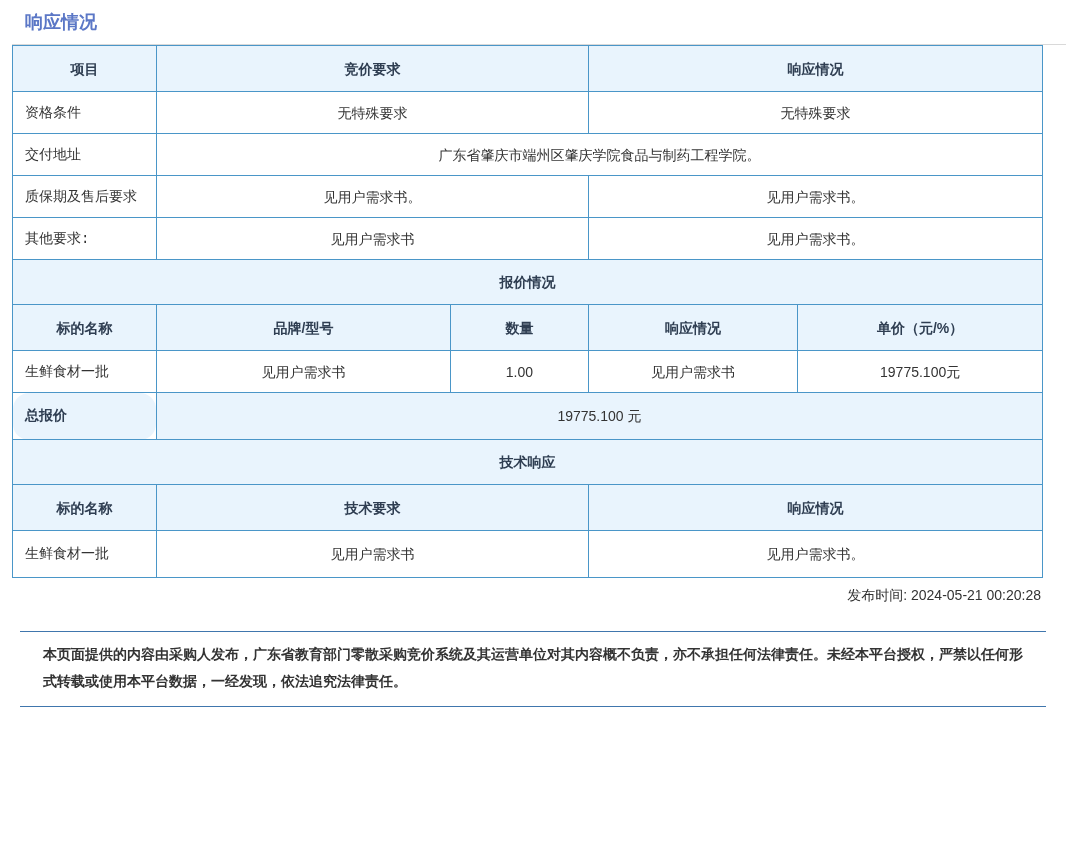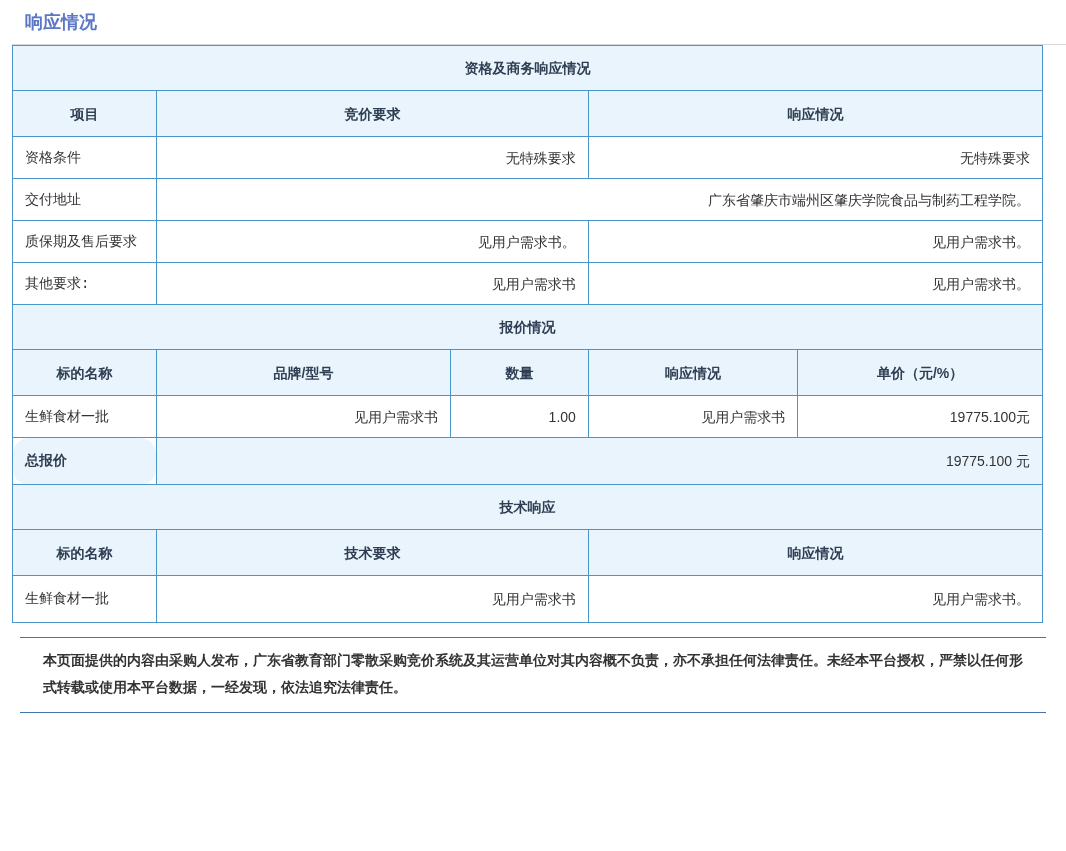--- a/index.html
+++ b/index.html
@@ -30,21 +30,21 @@
   }
   table.resp th{
     background:#e9f4fd;font-weight:bold;color:#2f3e52;
     text-align:center;height:33px;
   }
   td.sec{
     background:#e9f4fd;font-weight:bold;color:#2f3e52;
     text-align:center;height:32px;
   }
   td.c{text-align:left;padding:6px 4px;height:29px;font-family:Liberation Mono, monospace;}
-  td.l{text-align:right;height:29px;}
+  td.l{text-align:center;height:29px;}
   td.bg{background:#e9f4fd;}
   td.bold{font-weight:bold;color:#2f3e52;height:34px;border-radius:16px;}
   td.tall{height:34px;}
   .publish-time{
     text-align:right;
     padding:9px 2px 12px 0;
     font-size:14px;color:#333333;
   }
   .footer{
     margin:14px 20px 0 20px;
@@ -65,23 +65,20 @@
   <table class="resp">
     <colgroup>
       <col style="width:143px">
         <col style="width:292px">
         <col style="width:137px">
         <col style="width:208px">
         <col style="width:243px">
     </colgroup>
     <tbody>
 
-      <tr>
-        <td class="sec" colspan="5">资格及商务响应情况</td>
-      </tr>
       <tr>
         <th>项目</th>
         <th colspan="2">竞价要求</th>
         <th colspan="2">响应情况</th>
       </tr>
       <tr>
         <td class="c">资格条件</td>
         <td class="l" colspan="2">无特殊要求</td>
         <td class="l" colspan="2">无特殊要求</td>
       </tr>
@@ -131,17 +128,18 @@
         <th colspan="2">响应情况</th>
       </tr>
       <tr>
         <td class="c tall">生鲜食材一批</td>
         <td class="l tall" colspan="2">见用户需求书</td>
         <td class="l tall" colspan="2">见用户需求书。</td>
       </tr>
     </tbody>
   </table>
 
+  <div class="publish-time">发布时间: 2024-05-21 00:20:28</div>
 </div>
 
 <div class="footer">
   <p>本页面提供的内容由采购人发布，广东省教育部门零散采购竞价系统及其运营单位对其内容概不负责，亦不承担任何法律责任。未经本平台授权，严禁以任何形式转载或使用本平台数据，一经发现，依法追究法律责任。</p>
 </div>
 
 </body></html>

